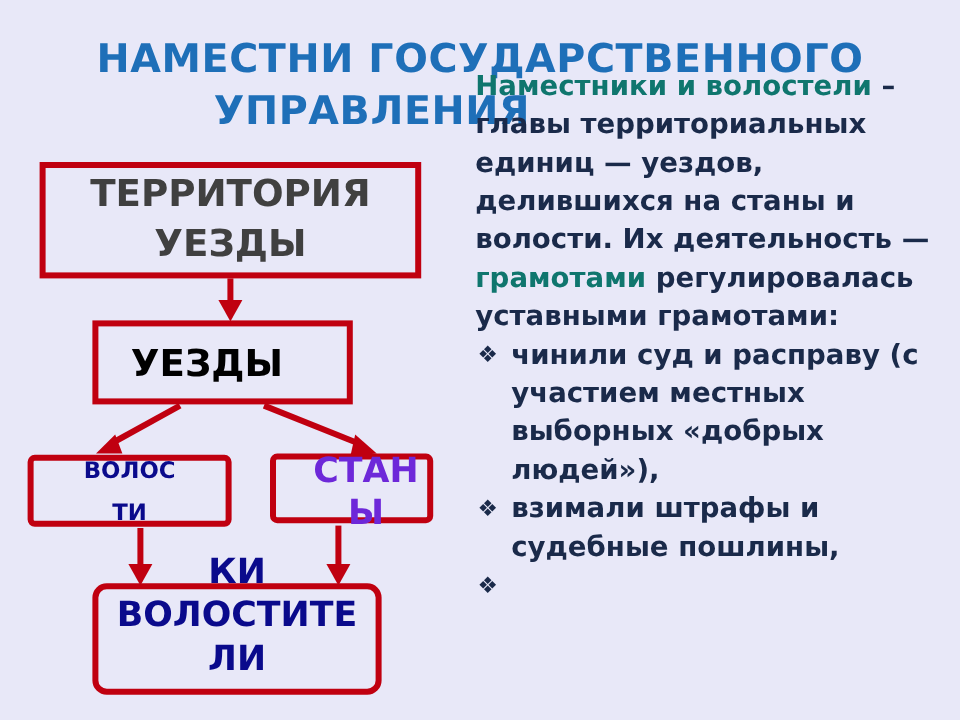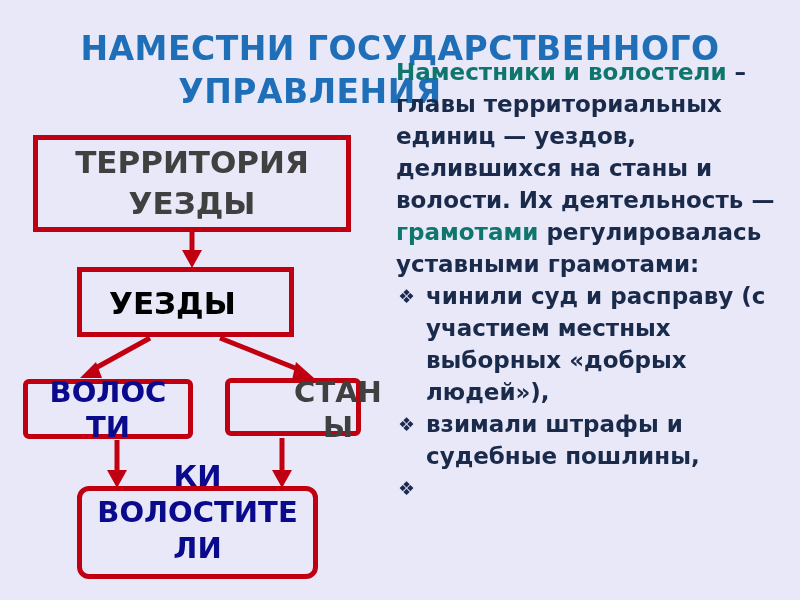--- a/index.html
+++ b/index.html
@@ -9,22 +9,22 @@
   .title.l2 { top:73px; left:-90px; }
   .box { position:absolute; border:5px solid #c00010; box-sizing:border-box; }
   .box-territory { left:33px; top:135px; width:318px; height:97px; }
   .box-uezdy { left:77px; top:267px; width:217px; height:70px; }
   .box-volosti { left:23px; top:379px; width:170px; height:60px; border-radius:6px; }
   .box-stany { left:225px; top:378px; width:136px; height:58px; border-radius:6px; }
   .box-namest { left:77px; top:486px; width:241px; height:93px; border-radius:12px; }
   .boxtext { position:absolute; font-weight:bold; text-align:center; line-height:41px; }
   .t-territory { left:33px; top:142px; width:318px; color:#404040; font-size:31px; }
   .t-uezdy { left:77px; top:283px; width:217px; color:#000000; font-size:31px; text-align:left; padding-left:32px; box-sizing:border-box; }
-  .t-volosti { left:23px; top:375px; width:170px; color:#0a0a8c; font-size:29px; line-height:35px; }
-  .t-stany { left:225px; top:375px; width:160px; color:#404040; font-size:29px; line-height:35px;padding-left:33px; }
+  .t-volosti { left:23px; top:375px; width:170px; color:#0a0a8c; font-size:19px; line-height:35px; }
+  .t-stany { left:225px; top:375px; width:160px; color:#6d28d9; font-size:29px; line-height:35px; }
   .t-namest { left:77px; top:458px; width:241px; color:#0a0a8c; font-size:29px; line-height:36px; }
   svg.arrows { position:absolute; left:0; top:0; }
   .right { position:absolute; left:396px; top:56px; width:400px; font-weight:bold; font-size:23px; line-height:32px; color:#1a2a4a; }
   .red { color:#0f766e; }
   .bullets { list-style:none; margin:0; padding:0; }
   .bullets li { position:relative; padding-left:30px; }
   .bullets li .bul { position:absolute; left:2px; top:0; font-size:19px; color:#1a2a4a; }
 </style>
 </head>
 <body>

